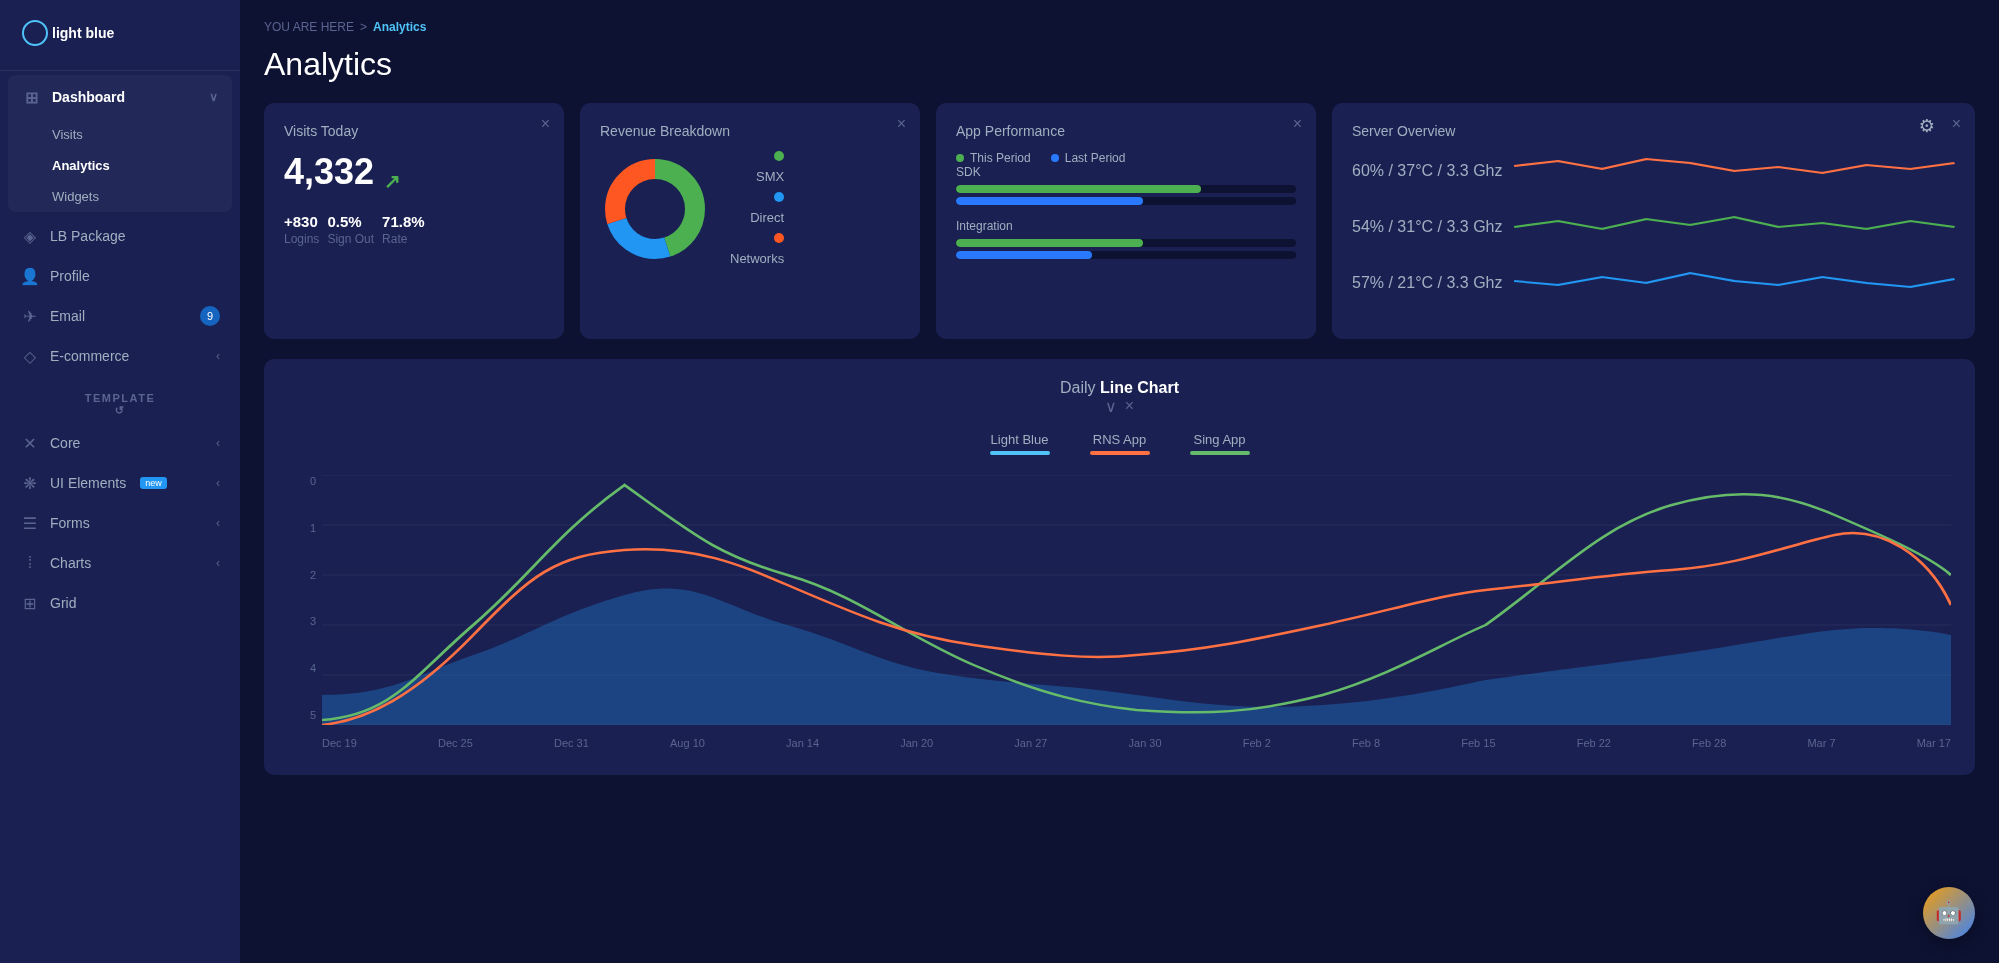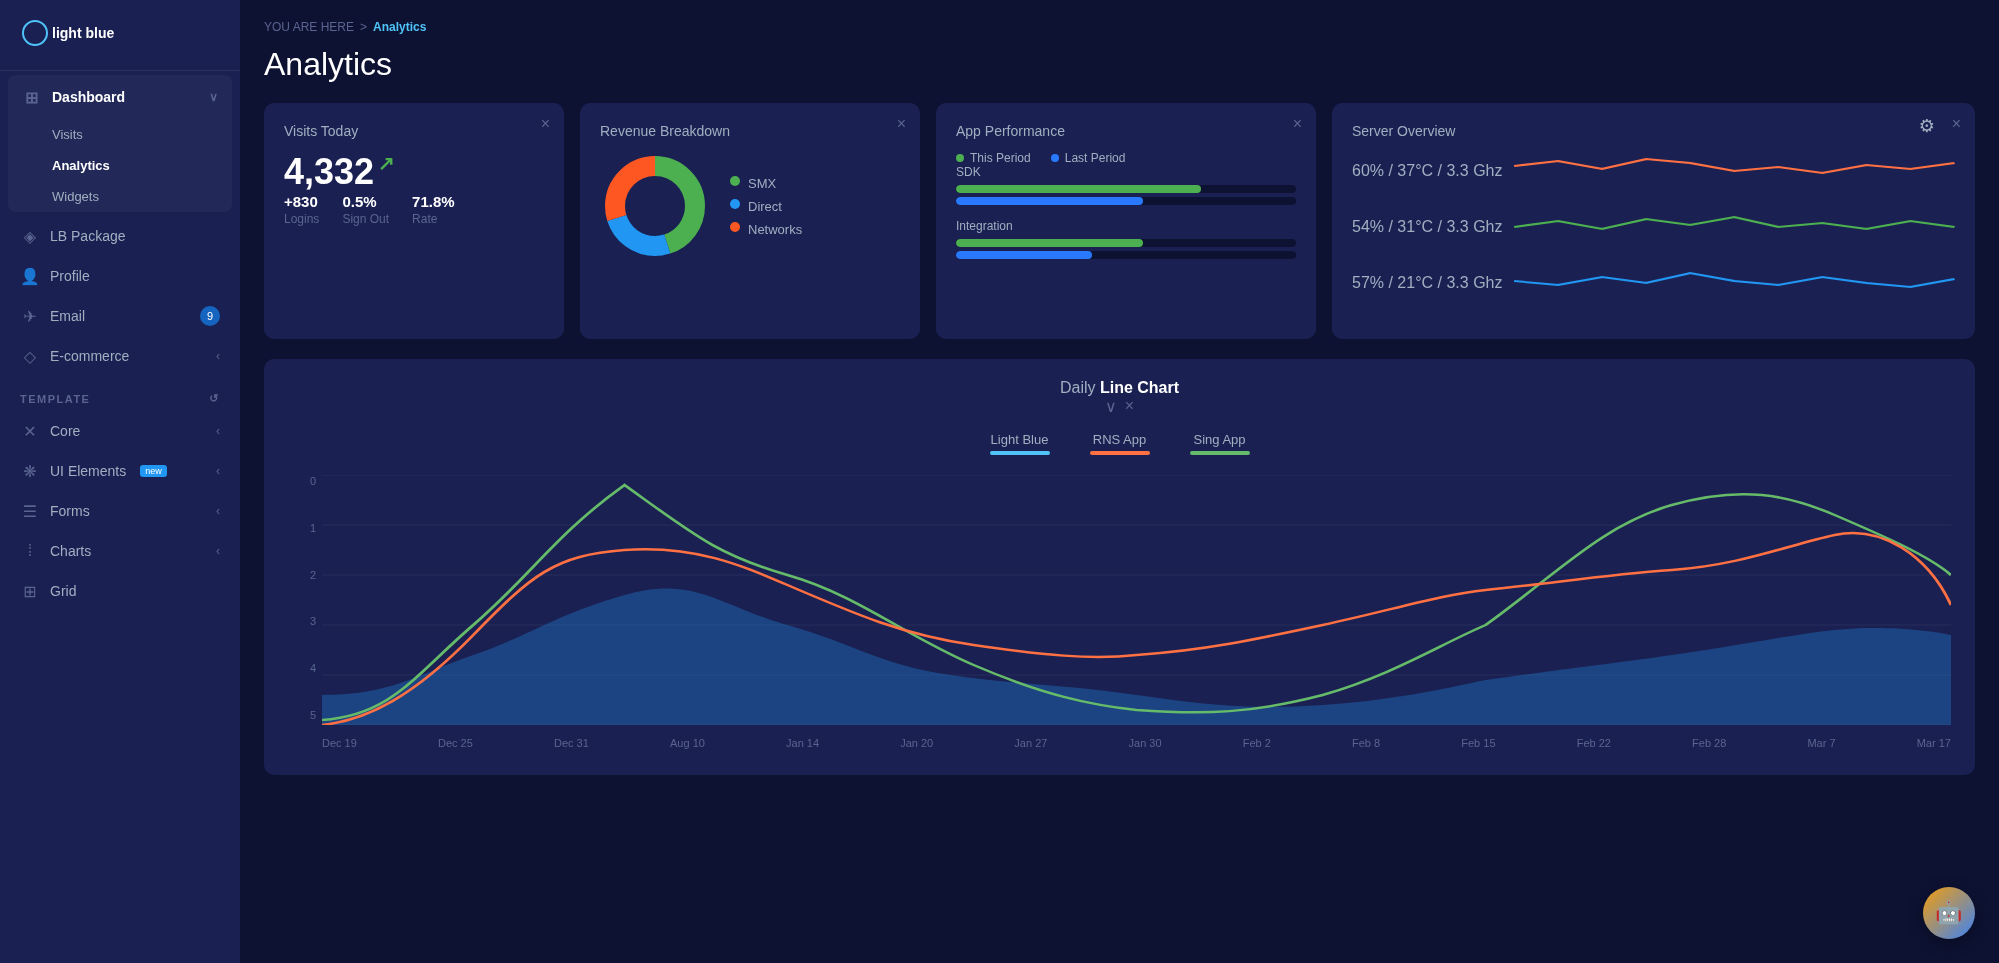--- a/index.html
+++ b/index.html
@@ -41,20 +41,21 @@
     .sidebar-section-header {
       padding: 16px 20px 6px 20px;
       font-size: 11px;
       font-weight: 700;
       color: #5a6490;
       text-transform: uppercase;
       letter-spacing: 1.5px;
       display: flex;
       align-items: center;
       justify-content: space-between;
+      flex-direction: column;
     }
     .sidebar-icon {
       width: 20px;
       height: 20px;
       display: flex;
       align-items: center;
       justify-content: center;
       font-size: 16px;
       color: #5a6490;
     }
@@ -157,30 +158,31 @@
       font-size: 14px;
       color: #a0aec0;
       margin-bottom: 12px;
       font-weight: 400;
     }
     .visits-number {
       font-size: 36px;
       font-weight: 700;
       color: #fff;
       display: flex;
-      align-items: flex-start;
-      gap: 4px;
+      align-items: flex-end;
+      gap: 10px;
+      margin-bottom: 20px;
     }
     .arrow-up {
       color: #4caf50;
       font-size: 20px;
     }
     .visits-stats {
       display: flex;
-      gap: 23px;
+      gap: 8px;
     }
     .stat-item {
       display: flex;
       flex-direction: column;
       gap: 2px;
     }
     .stat-value {
       font-size: 15px;
       font-weight: 600;
       color: #fff;
@@ -205,24 +207,25 @@
       width: 110px;
       height: 110px;
     }
     .donut-legend {
       display: flex;
       flex-direction: column;
       gap: 8px;
     }
     .legend-item {
       display: flex;
-      align-items: flex-start;
+      align-items: flex-end;
       gap: 8px;
       font-size: 13px;
       color: #a0aec0;
+      flex-direction: column;
     }
     .legend-dot {
       width: 10px;
       height: 10px;
       border-radius: 50%;
     }
 
     
     .perf-card {
       flex: 0 0 380px;

